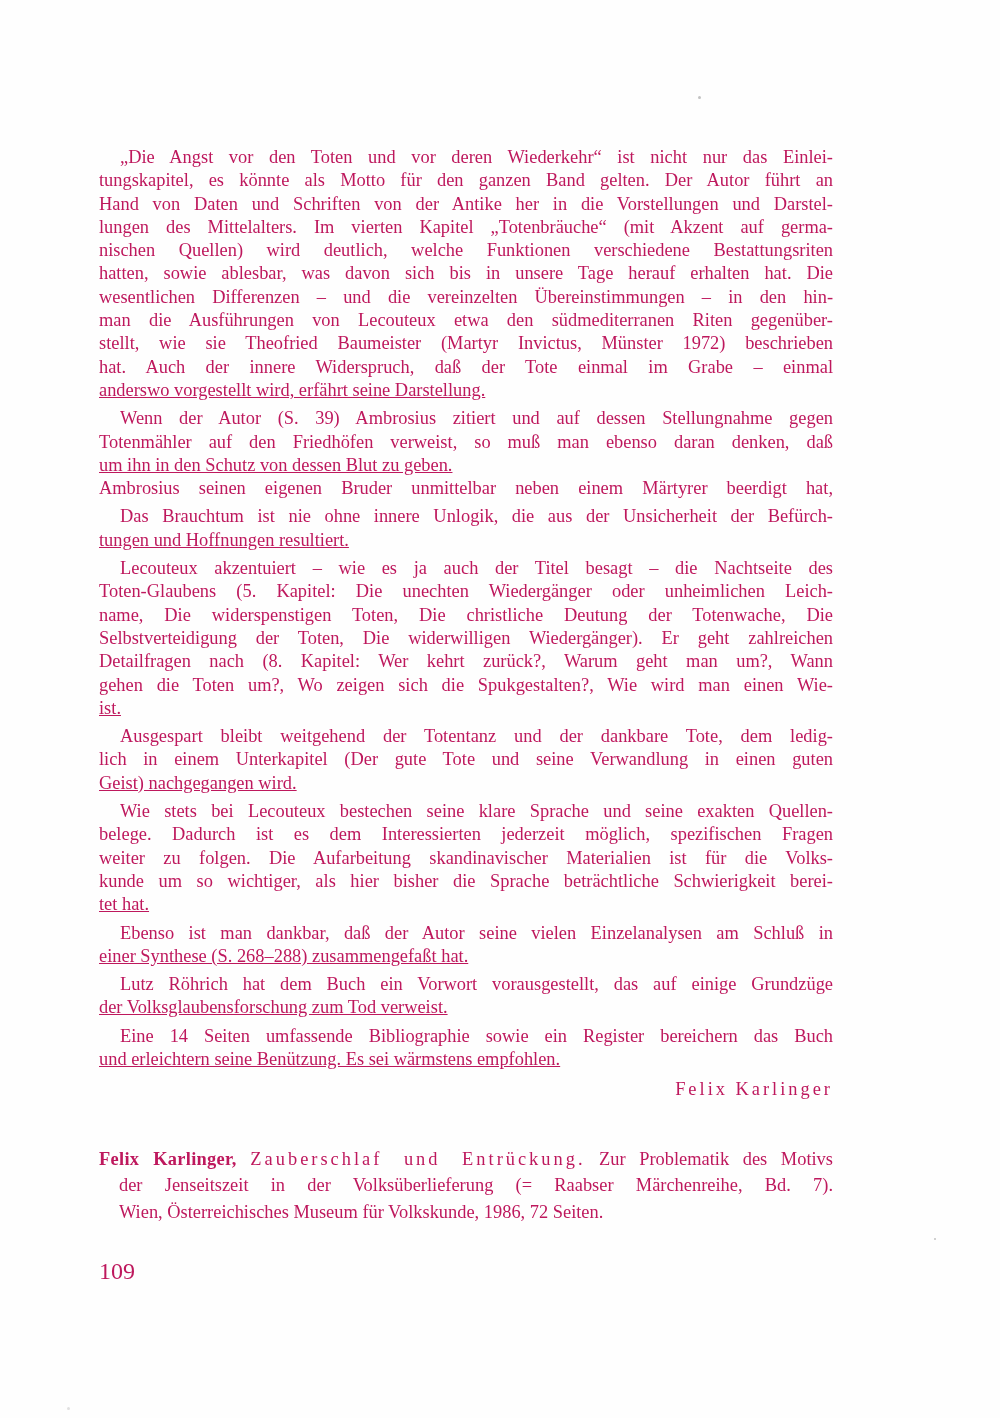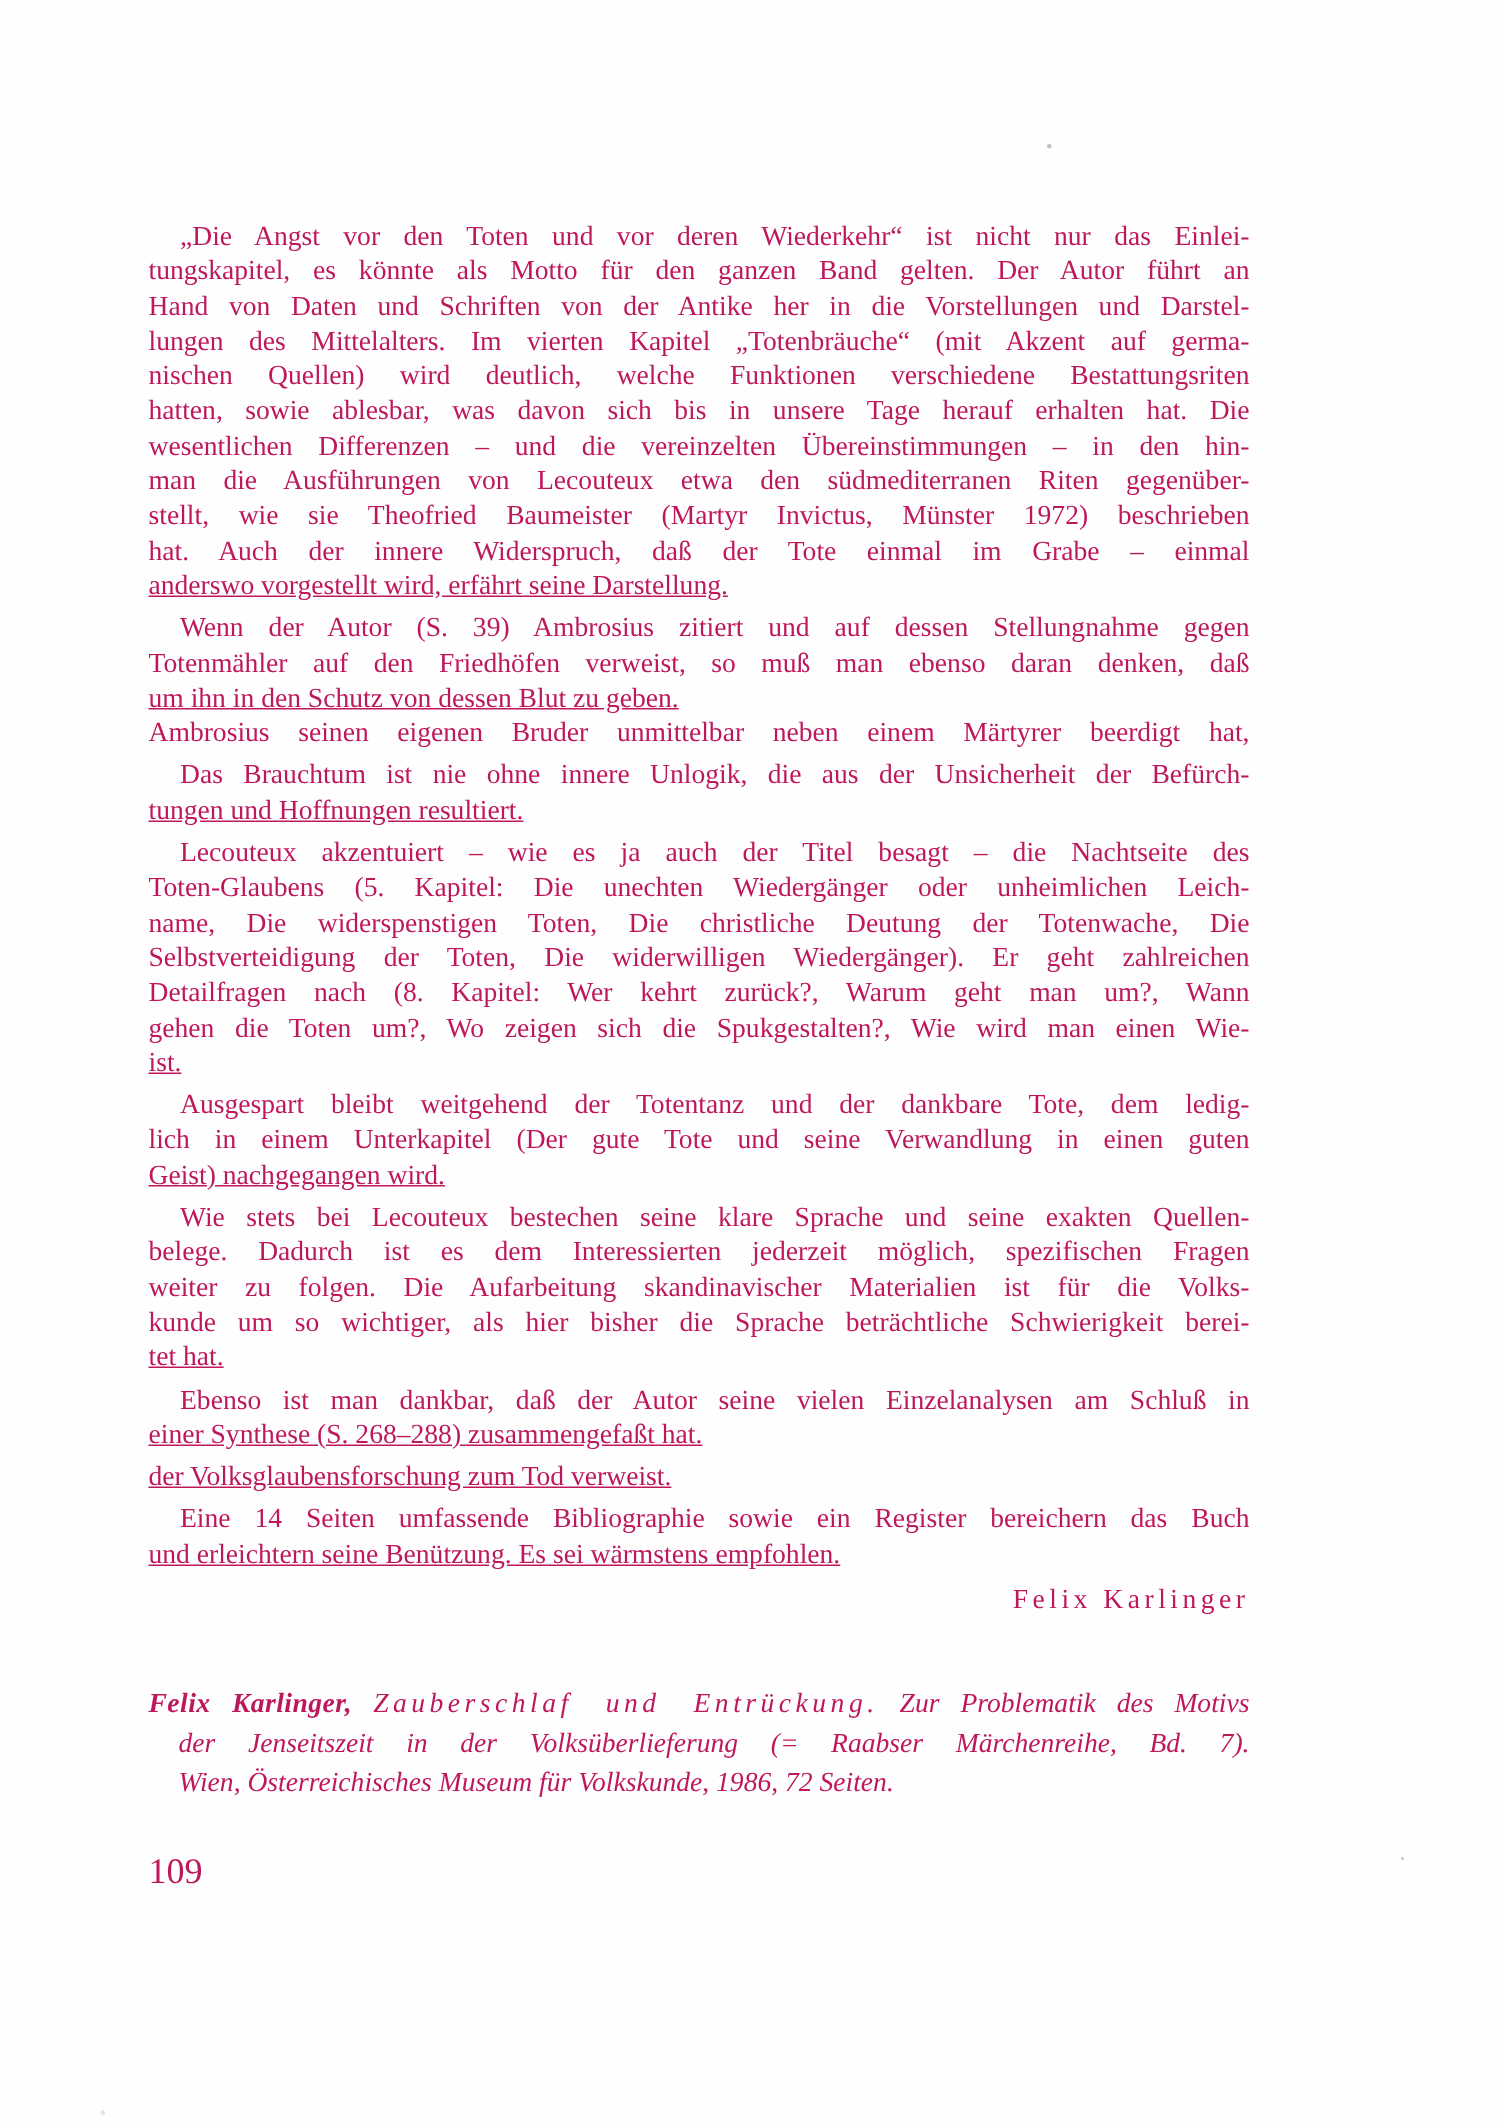--- a/index.html
+++ b/index.html
@@ -43,21 +43,20 @@
     letter-spacing: 3px;
   }
   .biblio {
     margin-top: 44px;
     font-size: 18.4px;
     line-height: 26.5px;
   }
   .b-line {
     text-align: justify;
     text-align-last: justify;
-    font-style: italic;
   }
   .b-line.b-indent { padding-left: 20px; }
   .b-line.b-last   { text-align-last: left; }
   .biblio .bold {
     font-weight: bold;
     letter-spacing: 0.3px;
   }
   .biblio .spaced {
     letter-spacing: 3px;
     word-spacing: 5px;
@@ -129,20 +128,21 @@
           <div class="line">belege. Dadurch ist es dem Interessierten jederzeit möglich, spezifischen Fragen</div>
           <div class="line">weiter zu folgen. Die Aufarbeitung skandinavischer Materialien ist für die Volks-</div>
           <div class="line">kunde um so wichtiger, als hier bisher die Sprache beträchtliche Schwierigkeit berei-</div>
           <div class="line lastline">tet hat.</div>
         </div>
         <div class="para">
           <div class="line firstline">Ebenso ist man dankbar, daß der Autor seine vielen Einzelanalysen am Schluß in</div>
           <div class="line lastline">einer Synthese (S. 268–288) zusammengefaßt hat.</div>
         </div>
         <div class="para">
+          <div class="line firstline">Lutz Röhrich hat dem Buch ein Vorwort vorausgestellt, das auf einige Grundzüge</div>
           <div class="line lastline">der Volksglaubensforschung zum Tod verweist.</div>
         </div>
         <div class="para">
           <div class="line firstline">Eine 14 Seiten umfassende Bibliographie sowie ein Register bereichern das Buch</div>
           <div class="line lastline">und erleichtern seine Benützung. Es sei wärmstens empfohlen.</div>
         </div>
       </div>
 
     <div class="signature">Felix Karlinger</div>
 

